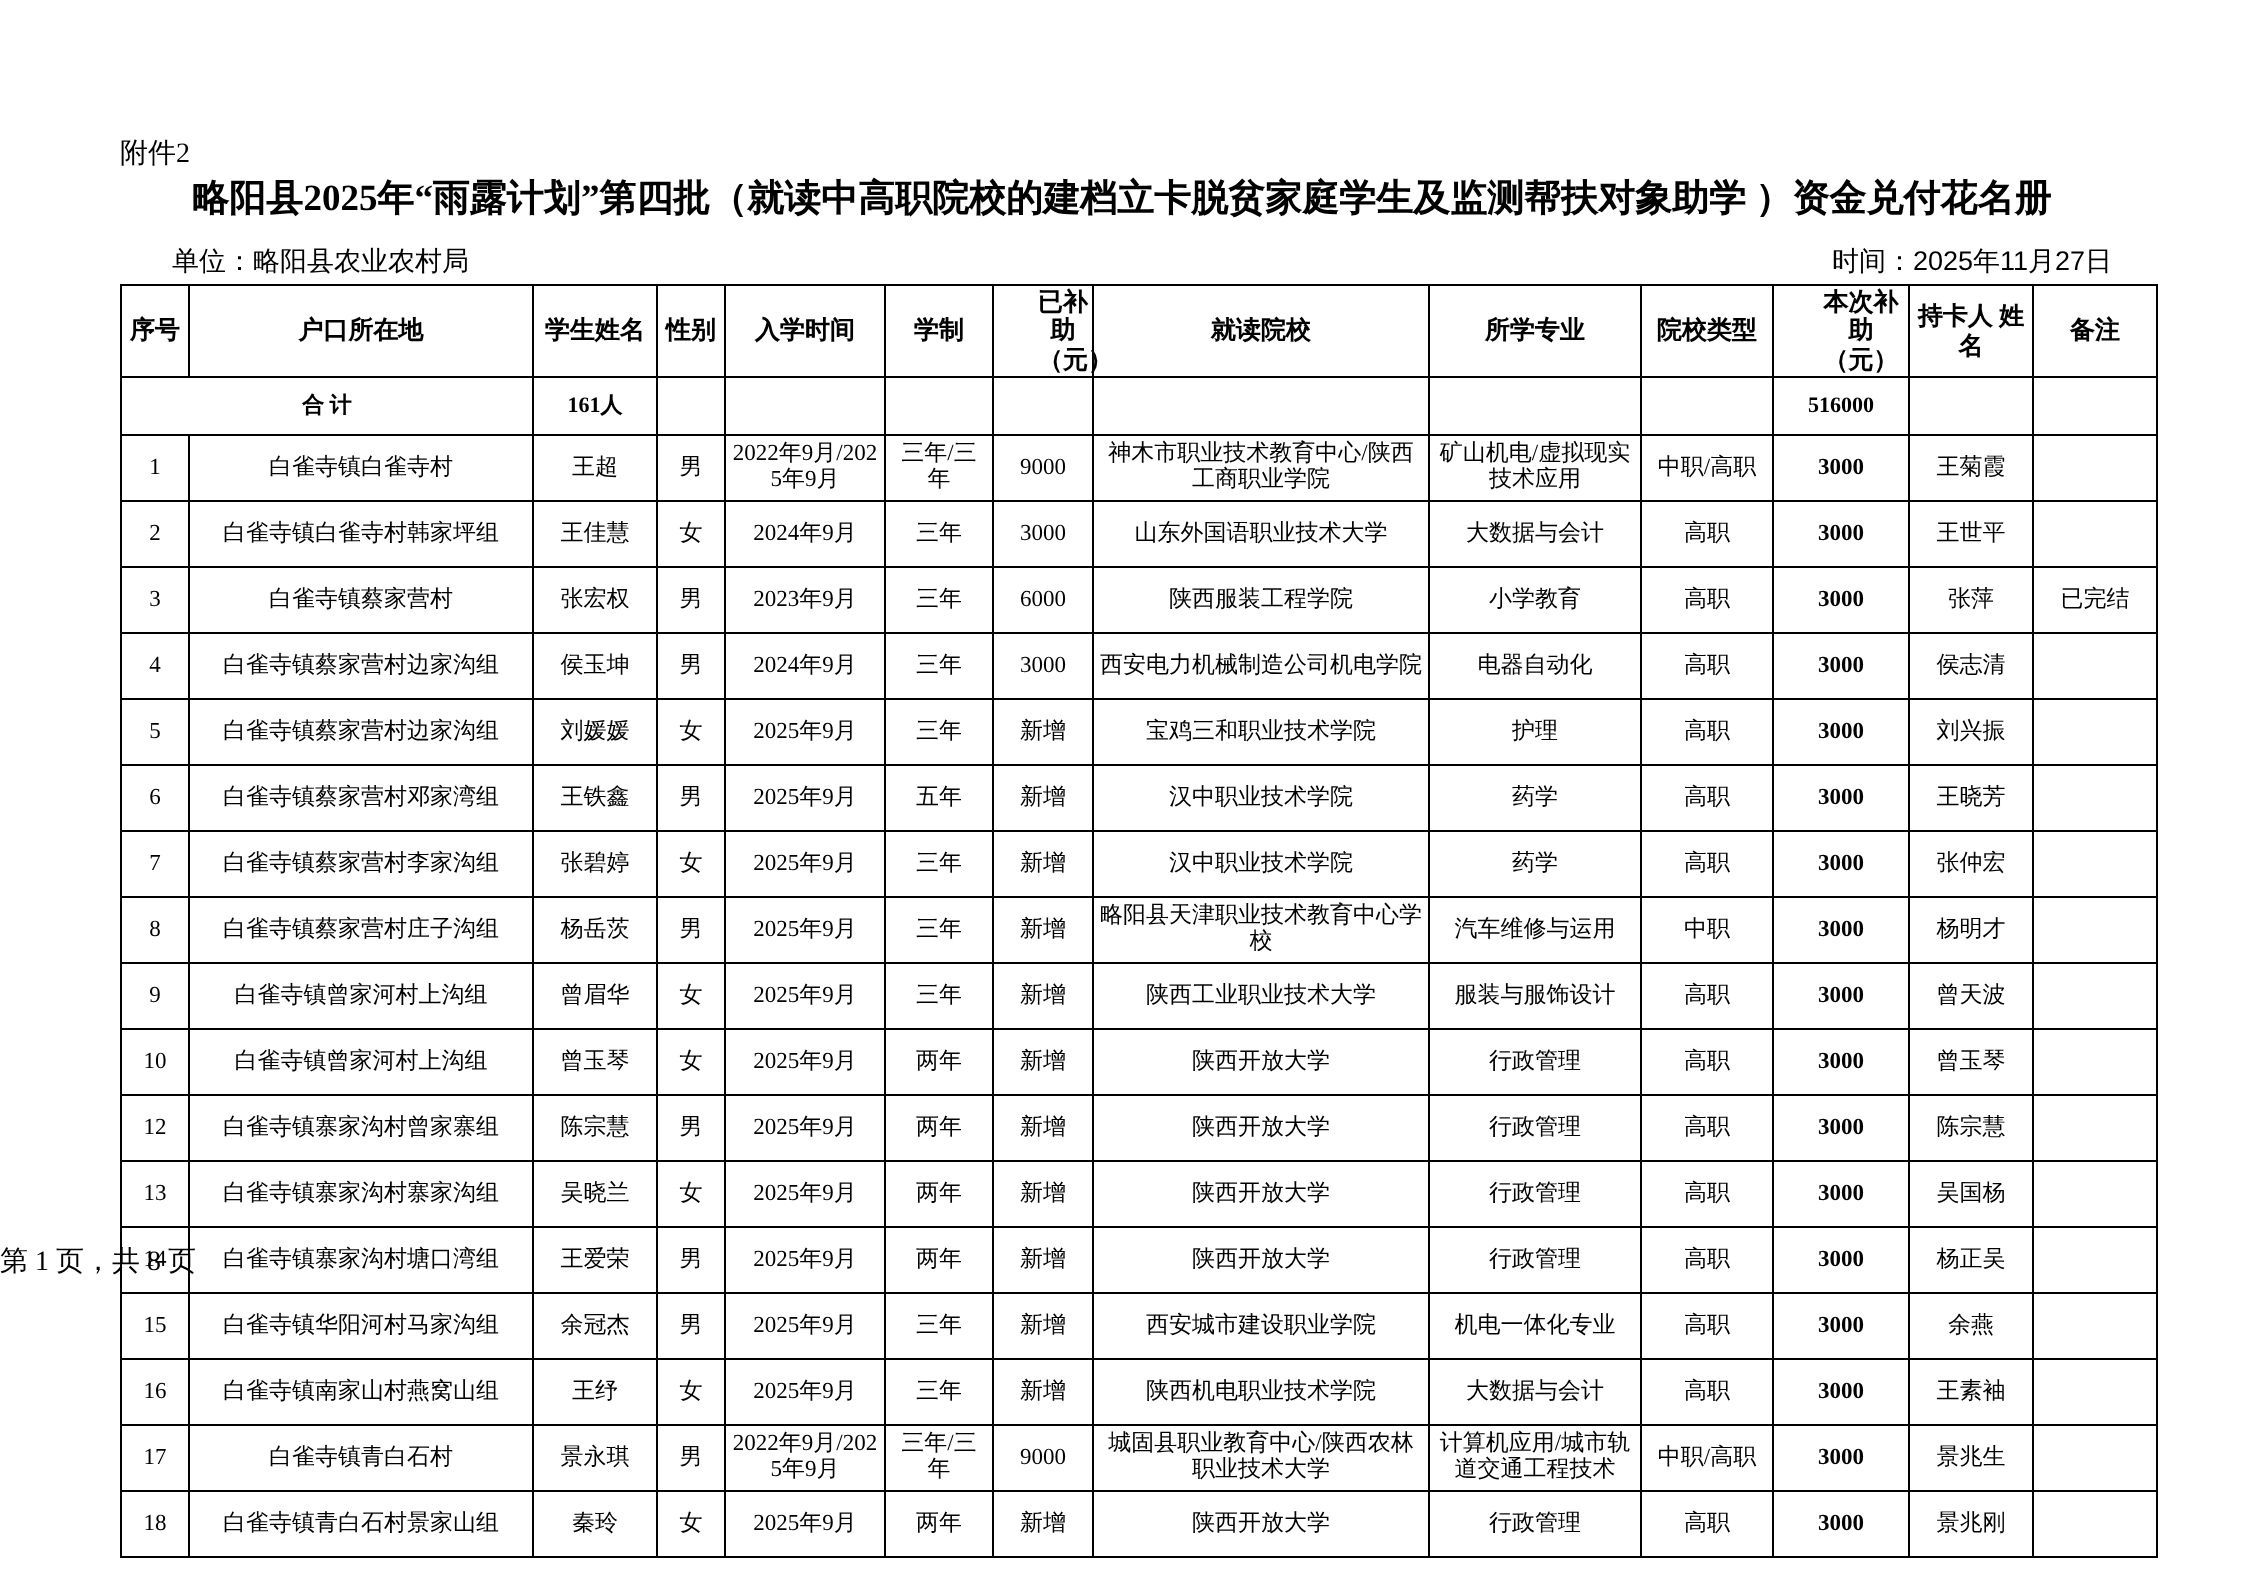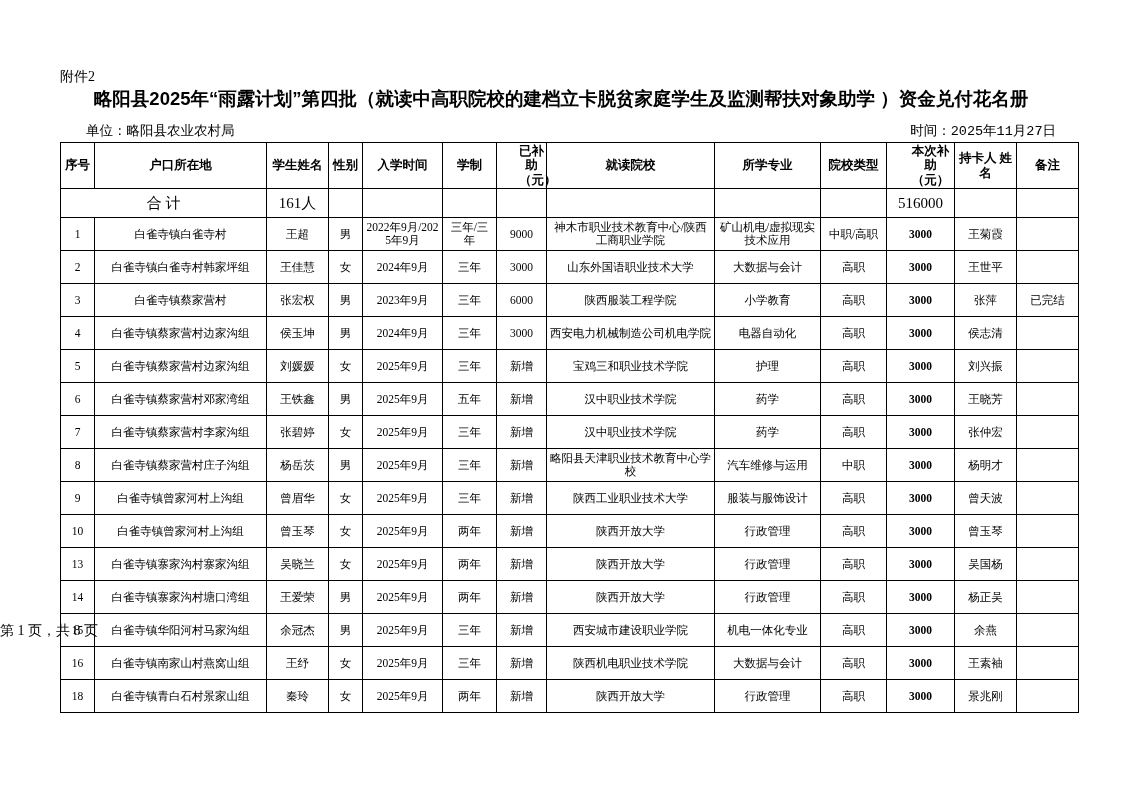--- a/index.html
+++ b/index.html
@@ -29,31 +29,31 @@
     font-family: "Liberation Serif", "DejaVu Serif", serif;
   }
   .doc-title {
     position: absolute;
     left: 0;
     right: 0;
     top: 86px;
     text-align: center;
     font-size: 18.5px;
     font-weight: bold;
-    font-family: Liberation Sans, sans-serif;
+    font-family: Liberation Serif, serif;
     letter-spacing: 0px;
   }
   .meta-row {
     position: absolute;
     left: 86px;
     right: 66px;
     top: 122px;
     height: 18px;
     font-size: 13.5px;
-    font-family: Liberation Mono, monospace;
+    font-family: Liberation Sans, sans-serif;
   }
   .meta-left {
     position: absolute;
     left: 0;
     top: 0;
   }
   .meta-right {
     position: absolute;
     right: 0;
     top: 0;
@@ -82,22 +82,22 @@
     font-size: 12.5px;
     height: 34px;
   }
   table.main thead td .twoline {
     display: block;
     line-height: 1.15;
     margin-left: 20px;
   }
   tr.total td {
     height: 26px;
-    font-weight: normal;
-    font-size: 15px;
+    font-weight: bold;
+    font-size: 11px;
     margin-left: 25px;
   }
   tr.data td {
     height: 30px;
   }
   td.amount {
     font-weight: bold;
     font-size: 13px;
   }
   td.addr {
@@ -342,20 +342,35 @@
         <td>新增</td>
         <td class="school">陕西开放大学</td>
         <td class="major">行政管理</td>
         <td>高职</td>
         <td class="amount">3000</td>
         <td>曾玉琴</td>
         <td></td>
       </tr>
 
 
+      <tr class="data">
+        <td>12</td>
+        <td class="addr">白雀寺镇寨家沟村曾家寨组</td>
+        <td>陈宗慧</td>
+        <td>男</td>
+        <td>2025年9月</td>
+        <td>两年</td>
+        <td>新增</td>
+        <td class="school">陕西开放大学</td>
+        <td class="major">行政管理</td>
+        <td>高职</td>
+        <td class="amount">3000</td>
+        <td>陈宗慧</td>
+        <td></td>
+      </tr>
 
       <tr class="data">
         <td>13</td>
         <td class="addr">白雀寺镇寨家沟村寨家沟组</td>
         <td>吴晓兰</td>
         <td>女</td>
         <td>2025年9月</td>
         <td>两年</td>
         <td>新增</td>
         <td class="school">陕西开放大学</td>
@@ -407,20 +422,35 @@
         <td>三年</td>
         <td>新增</td>
         <td class="school">陕西机电职业技术学院</td>
         <td class="major">大数据与会计</td>
         <td>高职</td>
         <td class="amount">3000</td>
         <td>王素袖</td>
         <td></td>
       </tr>
 
+      <tr class="data">
+        <td>17</td>
+        <td class="addr">白雀寺镇青白石村</td>
+        <td>景永琪</td>
+        <td>男</td>
+        <td>2022年9月/2025年9月</td>
+        <td>三年/三年</td>
+        <td>9000</td>
+        <td class="school">城固县职业教育中心/陕西农林职业技术大学</td>
+        <td class="major">计算机应用/城市轨道交通工程技术</td>
+        <td>中职/高职</td>
+        <td class="amount">3000</td>
+        <td>景兆生</td>
+        <td></td>
+      </tr>
 
       <tr class="data">
         <td>18</td>
         <td class="addr">白雀寺镇青白石村景家山组</td>
         <td>秦玲</td>
         <td>女</td>
         <td>2025年9月</td>
         <td>两年</td>
         <td>新增</td>
         <td class="school">陕西开放大学</td>

